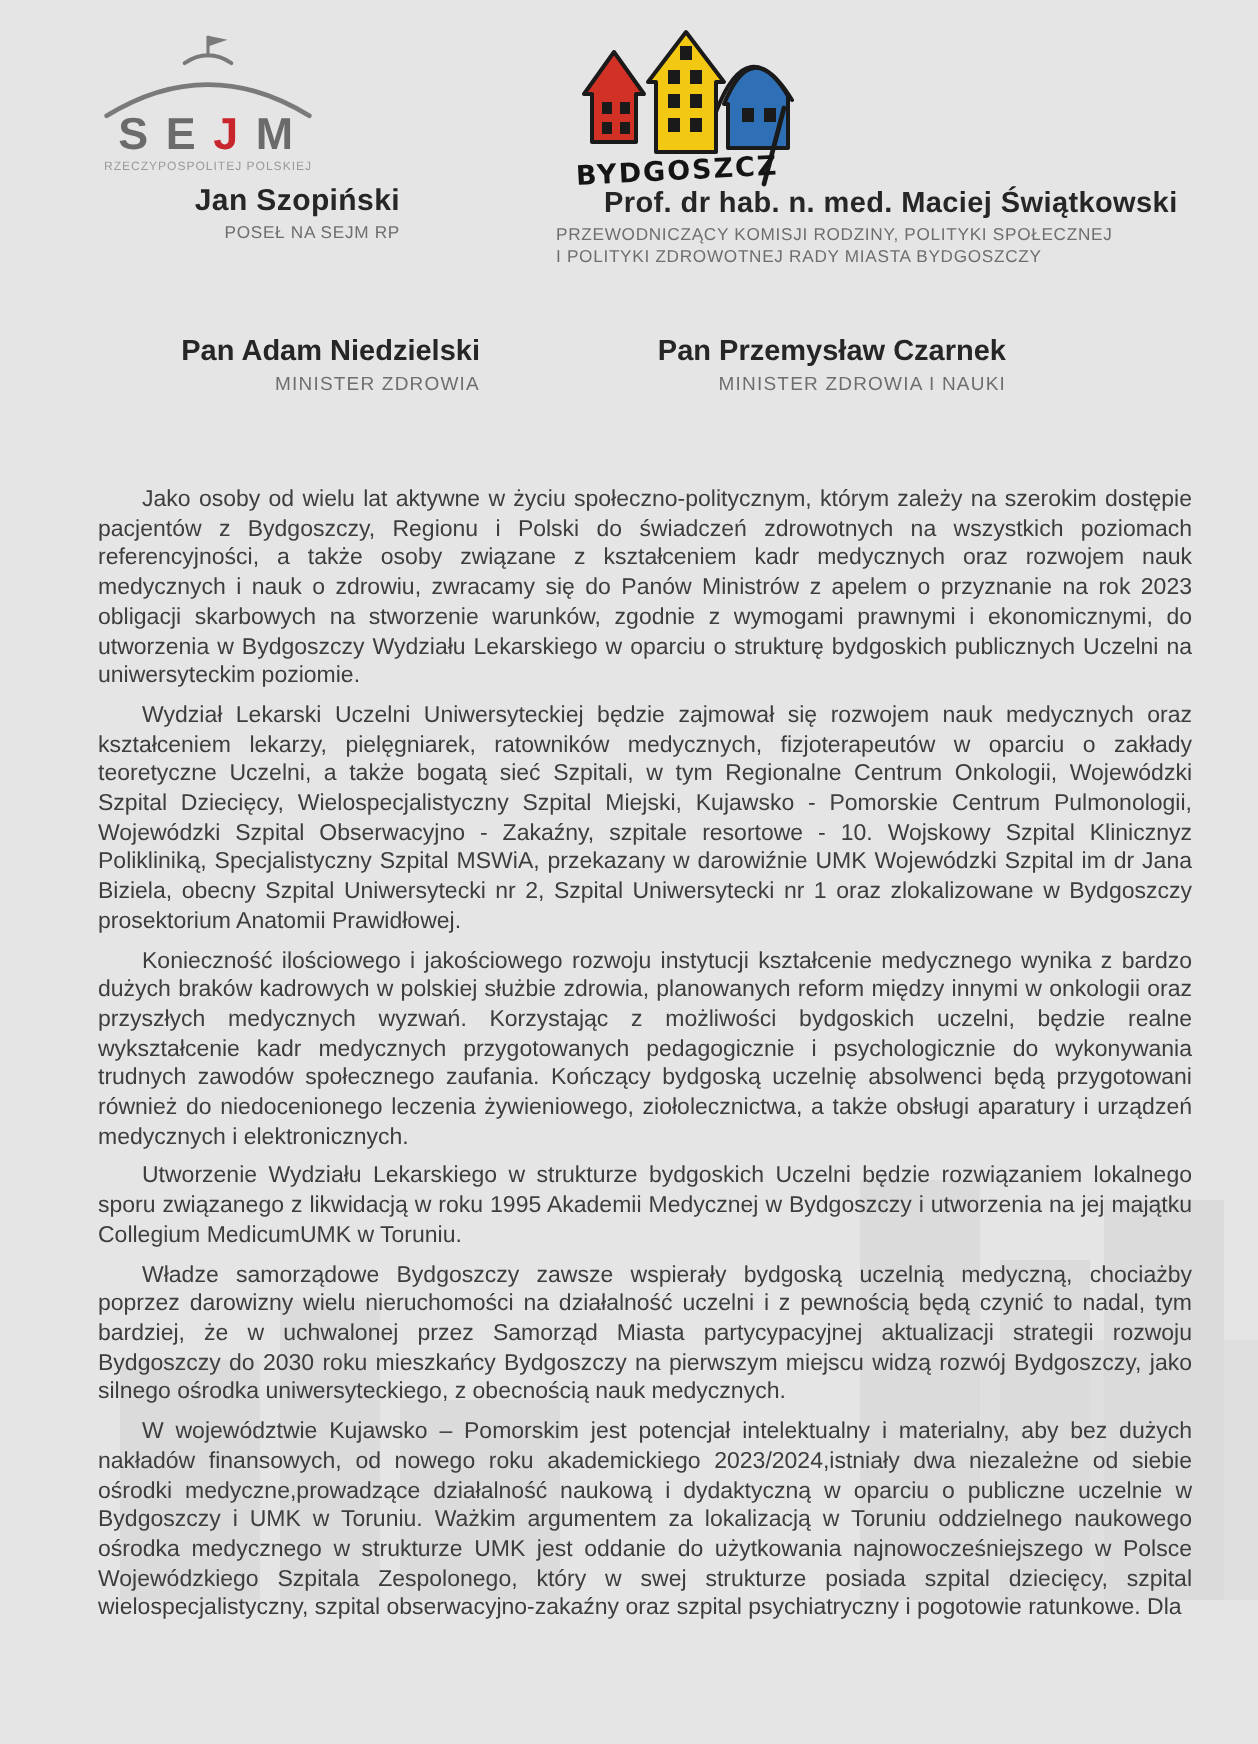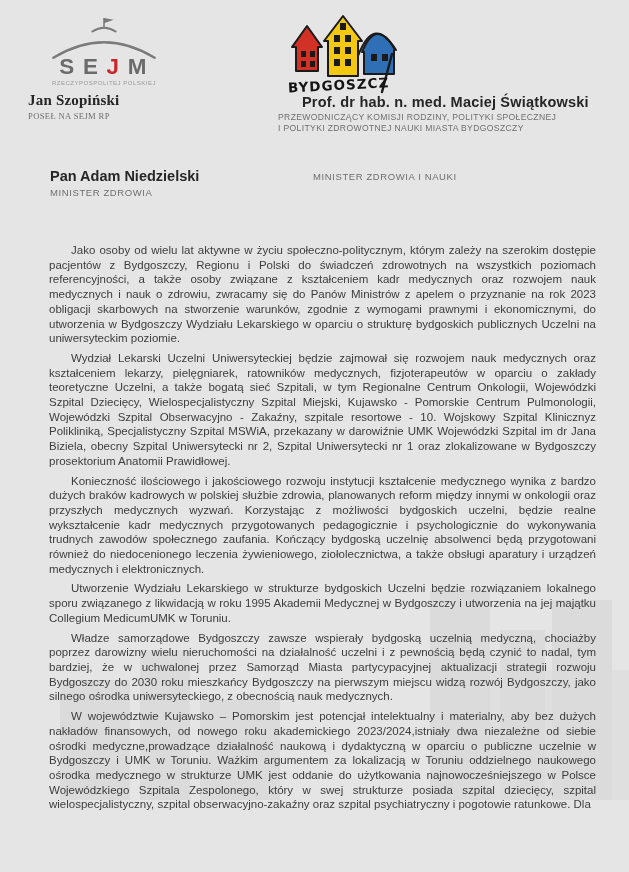--- a/index.html
+++ b/index.html
@@ -21,40 +21,39 @@
     width: 629px; height: 240px;
     opacity: 0.05;
     pointer-events: none;
   }
 
   
   .sejm-logo { position: absolute; left: 46px; top: 14px; width: 116px; height: 76px; }
   .byd-logo  { position: absolute; left: 286px; top: 10px; width: 116px; height: 84px; }
 
   .sender-left {
-    position: absolute; left: 28px; top: 92px; width: 156px;
-    text-align: left;
-    font-family: Liberation Serif, serif;
+    position: absolute; left: 44px; top: 92px; width: 156px;
+    text-align: right;
   }
   .sender-right {
     position: absolute; left: 278px; top: 94px; width: 330px;
     text-align: left;
   }
   .sender-name {
     font-size: 15px; font-weight: bold; color: #262626; letter-spacing: 0.2px;
   }
   .sender-right .sender-name { font-size: 14.5px; margin-left: 24px; }
   .sender-title {
     margin-top: 2px;
     font-size: 8.6px; color: #6e6e6e; letter-spacing: 0.35px;
     line-height: 10.5px;
   }
 
   
-  .recipient { position: absolute; top: 168px; width: 190px; text-align: left; }
+  .recipient { position: absolute; top: 168px; width: 190px; text-align: right; }
   .recipient.left  { left: 50px; }
   .recipient.right { left: 313px; }
   .recipient-name  { font-size: 14.5px; font-weight: bold; color: #262626; }
   .recipient-title { margin-top: 3px; font-size: 9.5px; color: #6e6e6e; letter-spacing: 0.6px; }
 
   
   .letter-body {
     position: absolute; left: 33px; top: 243px; width: 563px;
     font-size: 11.5px; line-height: 14.7px; color: #3d3d3d;
     text-align: justify;
@@ -129,30 +128,31 @@
 
   <div class="sender-left">
     <div class="sender-name">Jan Szopiński</div>
     <div class="sender-title">POSEŁ NA SEJM RP</div>
   </div>
 
   <div class="sender-right">
     <div class="sender-name">Prof. dr hab. n. med. Maciej Świątkowski</div>
     <div class="sender-title">
       <div>PRZEWODNICZĄCY KOMISJI RODZINY, POLITYKI SPOŁECZNEJ</div>
-      <div>I POLITYKI ZDROWOTNEJ NAUKI MIASTA BYDGOSZCZY</div>
+      <div>I POLITYKI ZDROWOTNEJ RADY MIASTA BYDGOSZCZY</div>
     </div>
   </div>
 
   <div class="recipient left">
     <div class="recipient-name">Pan Adam Niedzielski</div>
     <div class="recipient-title">MINISTER ZDROWIA</div>
   </div>
 
   <div class="recipient right">
+    <div class="recipient-name">Pan Przemysław Czarnek</div>
     <div class="recipient-title">MINISTER ZDROWIA I NAUKI</div>
   </div>
 
   <div class="letter-body">
     <p>Jako osoby od wielu lat aktywne w życiu społeczno-politycznym, którym zależy na szerokim dostępie pacjentów z Bydgoszczy, Regionu i Polski do świadczeń zdrowotnych na wszystkich poziomach referencyjności, a także osoby związane z kształceniem kadr medycznych oraz rozwojem nauk medycznych i nauk o zdrowiu, zwracamy się do Panów Ministrów z apelem o przyznanie na rok 2023 obligacji skarbowych na stworzenie warunków, zgodnie z wymogami prawnymi i ekonomicznymi, do utworzenia w Bydgoszczy Wydziału Lekarskiego w oparciu o strukturę bydgoskich publicznych Uczelni na uniwersyteckim poziomie.</p>
     <p>Wydział Lekarski Uczelni Uniwersyteckiej będzie zajmował się rozwojem nauk medycznych oraz kształceniem lekarzy, pielęgniarek, ratowników medycznych, fizjoterapeutów w oparciu o zakłady teoretyczne Uczelni, a także bogatą sieć Szpitali, w tym Regionalne Centrum Onkologii, Wojewódzki Szpital Dziecięcy, Wielospecjalistyczny Szpital Miejski, Kujawsko - Pomorskie Centrum Pulmonologii, Wojewódzki Szpital Obserwacyjno - Zakaźny, szpitale resortowe - 10. Wojskowy Szpital Klinicznyz Polikliniką, Specjalistyczny Szpital MSWiA, przekazany w darowiźnie UMK Wojewódzki Szpital im dr Jana Biziela, obecny Szpital Uniwersytecki nr 2, Szpital Uniwersytecki nr 1 oraz zlokalizowane w Bydgoszczy prosektorium Anatomii Prawidłowej.</p>
     <p>Konieczność ilościowego i jakościowego rozwoju instytucji kształcenie medycznego wynika z bardzo dużych braków kadrowych w polskiej służbie zdrowia, planowanych reform między innymi w onkologii oraz przyszłych medycznych wyzwań. Korzystając z możliwości bydgoskich uczelni, będzie realne wykształcenie kadr medycznych przygotowanych pedagogicznie i psychologicznie do wykonywania trudnych zawodów społecznego zaufania. Kończący bydgoską uczelnię absolwenci będą przygotowani również do niedocenionego leczenia żywieniowego, ziołolecznictwa, a także obsługi aparatury i urządzeń medycznych i elektronicznych.</p>
     <p>Utworzenie Wydziału Lekarskiego w strukturze bydgoskich Uczelni będzie rozwiązaniem lokalnego sporu związanego z likwidacją w roku 1995 Akademii Medycznej w Bydgoszczy i utworzenia na jej majątku Collegium MedicumUMK w Toruniu.</p>
     <p>Władze samorządowe Bydgoszczy zawsze wspierały bydgoską uczelnią medyczną, chociażby poprzez darowizny wielu nieruchomości na działalność uczelni i z pewnością będą czynić to nadal, tym bardziej, że w uchwalonej przez Samorząd Miasta partycypacyjnej aktualizacji strategii rozwoju Bydgoszczy do 2030 roku mieszkańcy Bydgoszczy na pierwszym miejscu widzą rozwój Bydgoszczy, jako silnego ośrodka uniwersyteckiego, z obecnością nauk medycznych.</p>
     <p>W województwie Kujawsko – Pomorskim jest potencjał intelektualny i materialny, aby bez dużych nakładów finansowych, od nowego roku akademickiego 2023/2024,istniały dwa niezależne od siebie ośrodki medyczne,prowadzące działalność naukową i dydaktyczną w oparciu o publiczne uczelnie w Bydgoszczy i UMK w Toruniu. Ważkim argumentem za lokalizacją w Toruniu oddzielnego naukowego ośrodka medycznego w strukturze UMK jest oddanie do użytkowania najnowocześniejszego w Polsce Wojewódzkiego Szpitala Zespolonego, który w swej strukturze posiada szpital dziecięcy, szpital wielospecjalistyczny, szpital obserwacyjno-zakaźny oraz szpital psychiatryczny i pogotowie ratunkowe. Dla</p>

